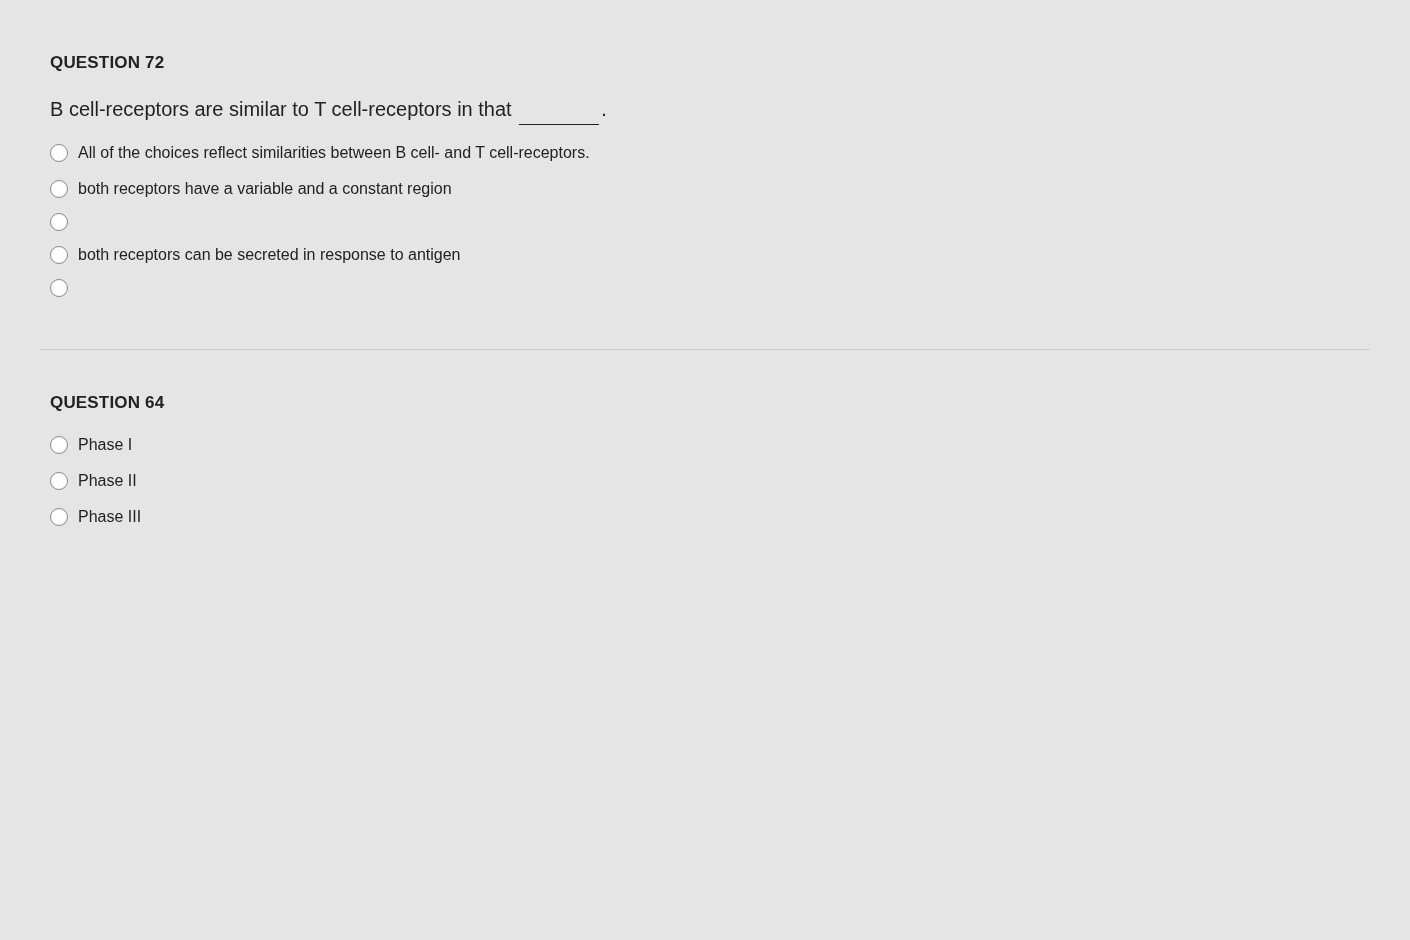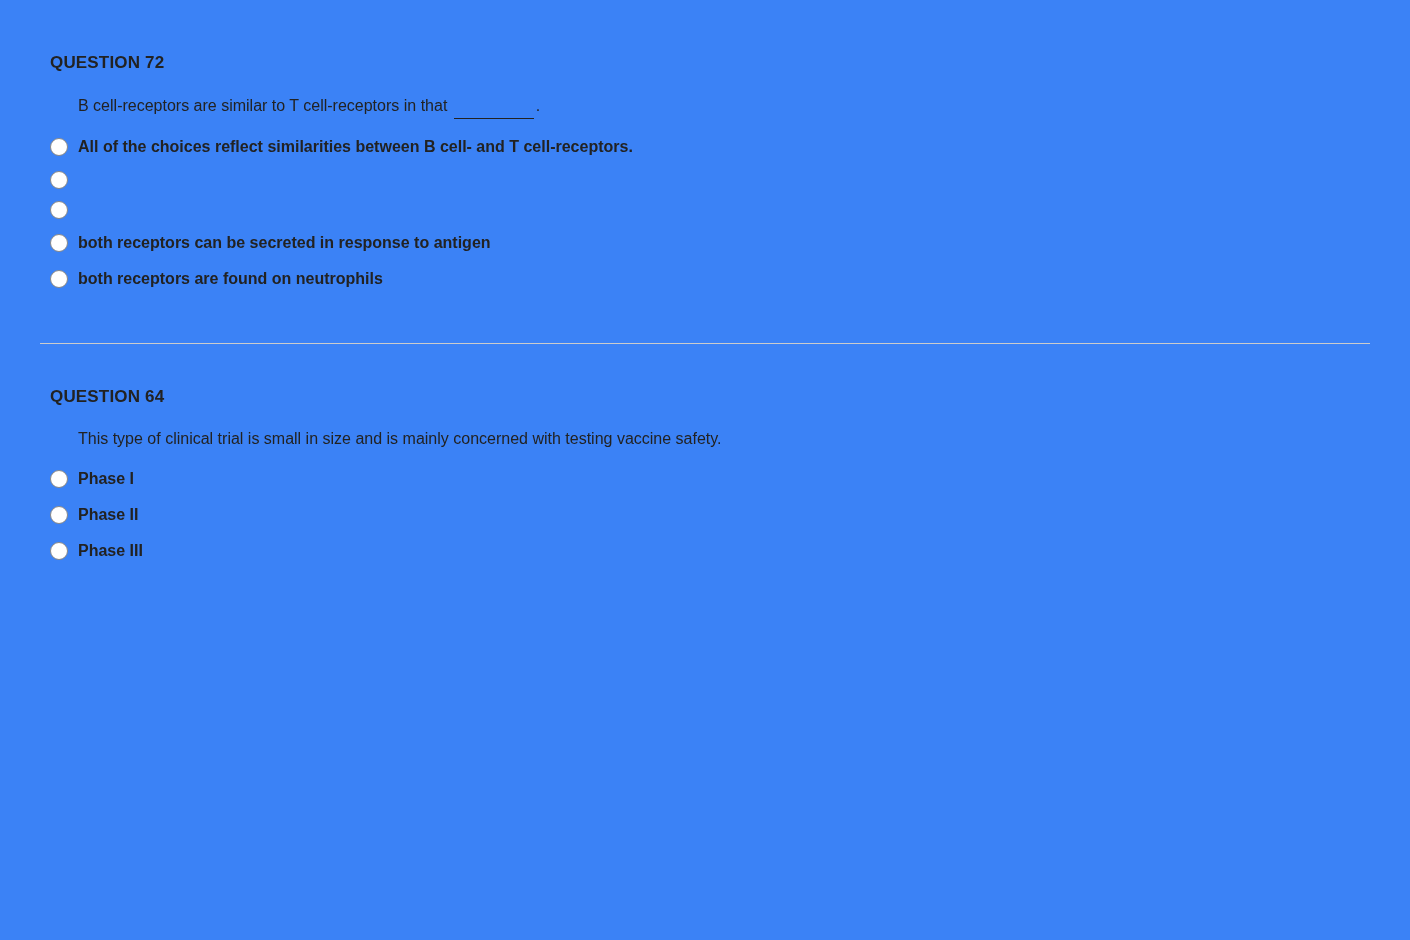--- a/index.html
+++ b/index.html
@@ -12,56 +12,54 @@
       font-family: Arial, sans-serif;
       background-color: #ffffff;
       color: #222222;
       font-size: 16px;
       line-height: 1.5;
     }
 
     .page-container {
       max-width: 1410px;
       min-height: 940px;
-      background: #3b82f6;
+      background: #e5e5e5;
       padding: 30px 40px;
     }
 
     .question-block {
       padding: 20px 10px 30px 10px;
     }
 
     .question-title {
       font-weight: bold;
       font-size: 17px;
       margin-bottom: 18px;
       letter-spacing: 0.01em;
     }
 
     .question-text {
-      font-size: 16px;
+      font-size: 20px;
       margin-bottom: 16px;
       color: #222;
-      margin-left: 28px;
     }
 
     .options-list {
       list-style: none;
       padding: 0;
       margin: 0;
     }
 
     .option-item {
       display: flex;
       align-items: center;
       gap: 10px;
       margin-bottom: 12px;
       font-size: 16px;
       color: #222;
-      font-weight: bold;
     }
 
     .radio-circle {
       width: 18px;
       height: 18px;
       border-radius: 50%;
       border: 1.5px solid #888;
       background: #fff;
       flex-shrink: 0;
       display: inline-block;
@@ -90,42 +88,39 @@
     <div class="question-text">
       <span>B cell-receptors are similar to T cell-receptors in that </span><span class="blank">&nbsp;&nbsp;&nbsp;&nbsp;&nbsp;&nbsp;&nbsp;&nbsp;</span><span>.</span>
     </div>
     <ul class="options-list">
       <li class="option-item">
         <span class="radio-circle"></span>
         <span>All of the choices reflect similarities between B cell- and T cell-receptors.</span>
       </li>
       <li class="option-item">
         <span class="radio-circle"></span>
+        <span>both receptors have a variable and a constant region</span>
       </li>
       <li class="option-item">
         <span class="radio-circle"></span>
       </li>
       <li class="option-item">
         <span class="radio-circle"></span>
         <span>both receptors can be secreted in response to antigen</span>
       </li>
       <li class="option-item">
         <span class="radio-circle"></span>
-        <span>both receptors are found on neutrophils</span>
       </li>
     </ul>
   </div>
 
   <hr class="divider">
 
   <div class="question-block">
     <div class="question-title">QUESTION 64</div>
-    <div class="question-text">
-      <span>This type of clinical trial is small in size and is mainly concerned with testing vaccine safety.</span>
-    </div>
     <ul class="options-list">
       <li class="option-item">
         <span class="radio-circle"></span>
         <span>Phase I</span>
       </li>
       <li class="option-item">
         <span class="radio-circle"></span>
         <span>Phase II</span>
       </li>
       <li class="option-item">

